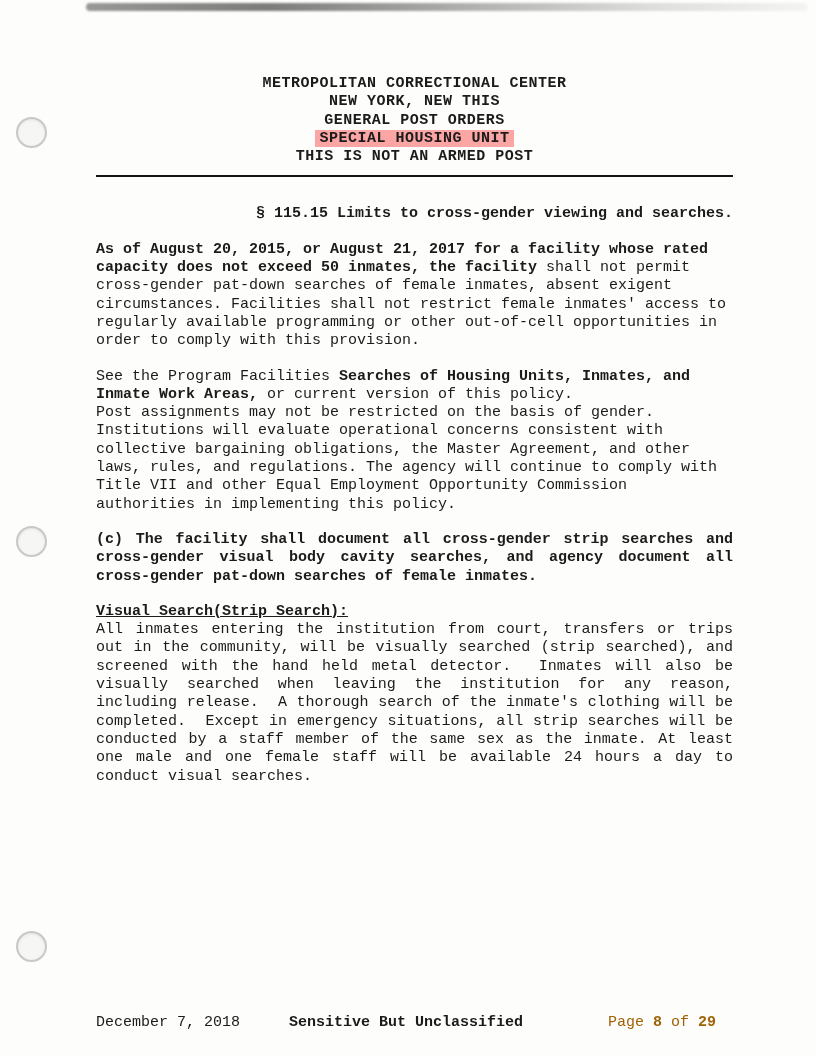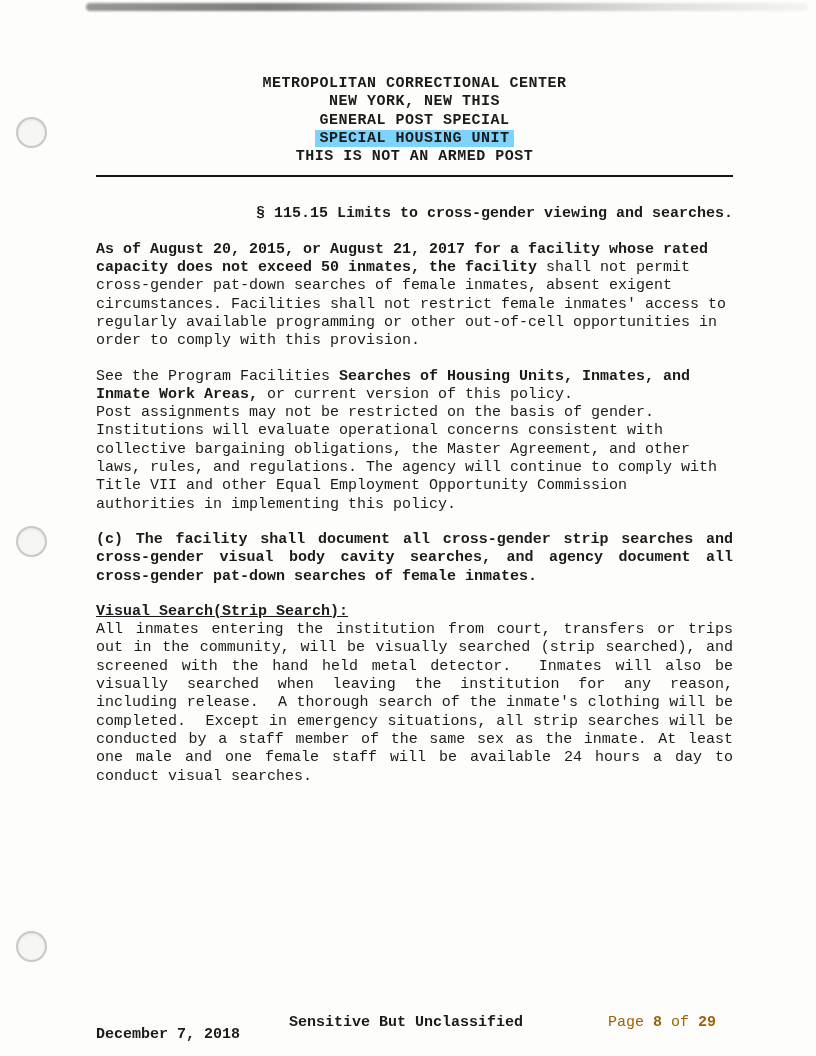--- a/index.html
+++ b/index.html
@@ -54,21 +54,21 @@
     margin-top: 25px;
   }
 
   .doc-header {
     text-align: center;
     font-weight: bold;
     line-height: 18.3px;
     letter-spacing: 0.5px;
   }
   .doc-header .hl {
-    background: #7dd3fc;
+    background: #fca5a5;
     padding: 0 4px;
   }
   .header-rule {
     border: none;
     border-top: 2px solid #151515;
     margin: 9px 0 0 0;
   }
 
   .section-title {
     font-weight: bold;
@@ -93,22 +93,22 @@
     margin: 17px 0 0 0;
     line-height: 18.3px;
   }
 
   .footer {
     position: absolute;
     left: 0; top: 1014px;
     width: 816px; height: 24px;
   }
   .footer .f-date {
-    position: absolute; left: 96px; top: 12px;
-    font-weight: bold;
+    position: absolute; left: 96px; top: 0;
+    font-weight: normal;
   }
   .footer .f-class {
     position: absolute; left: 289px; top: 0;
     font-weight: bold;
     text-align: center;
   }
   .footer .f-page {
     position: absolute; left: 608px; top: 0;
     font-weight: normal;
     color: #a16207;
@@ -123,21 +123,21 @@
   <div class="scan-top"></div>
   <div class="hole hole-1"></div>
   <div class="hole hole-2"></div>
   <div class="hole hole-3"></div>
 
   <div class="content">
 
     <div class="doc-header">
       <div>METROPOLITAN CORRECTIONAL CENTER</div>
       <div>NEW YORK, NEW THIS</div>
-      <div>GENERAL POST SPECIAL</div>
+      <div>GENERAL POST ORDERS</div>
       <div><span class="hl">SPECIAL HOUSING UNIT</span></div>
       <div>THIS IS NOT AN ARMED POST</div>
     </div>
 
     <hr class="header-rule">
 
     <p class="section-title">§ 115.15 Limits to cross-gender viewing and searches.</p>
 
     <p class="para"><span class="b">As of August 20, 2015, or August 21, 2017 for a facility whose rated capacity does not exceed 50 inmates, the facility </span><span>shall not permit cross-gender pat-down searches of female inmates, absent exigent circumstances. Facilities shall not restrict female inmates' access to regularly available programming or other out-of-cell opportunities in order to comply with this provision.</span></p>
 

